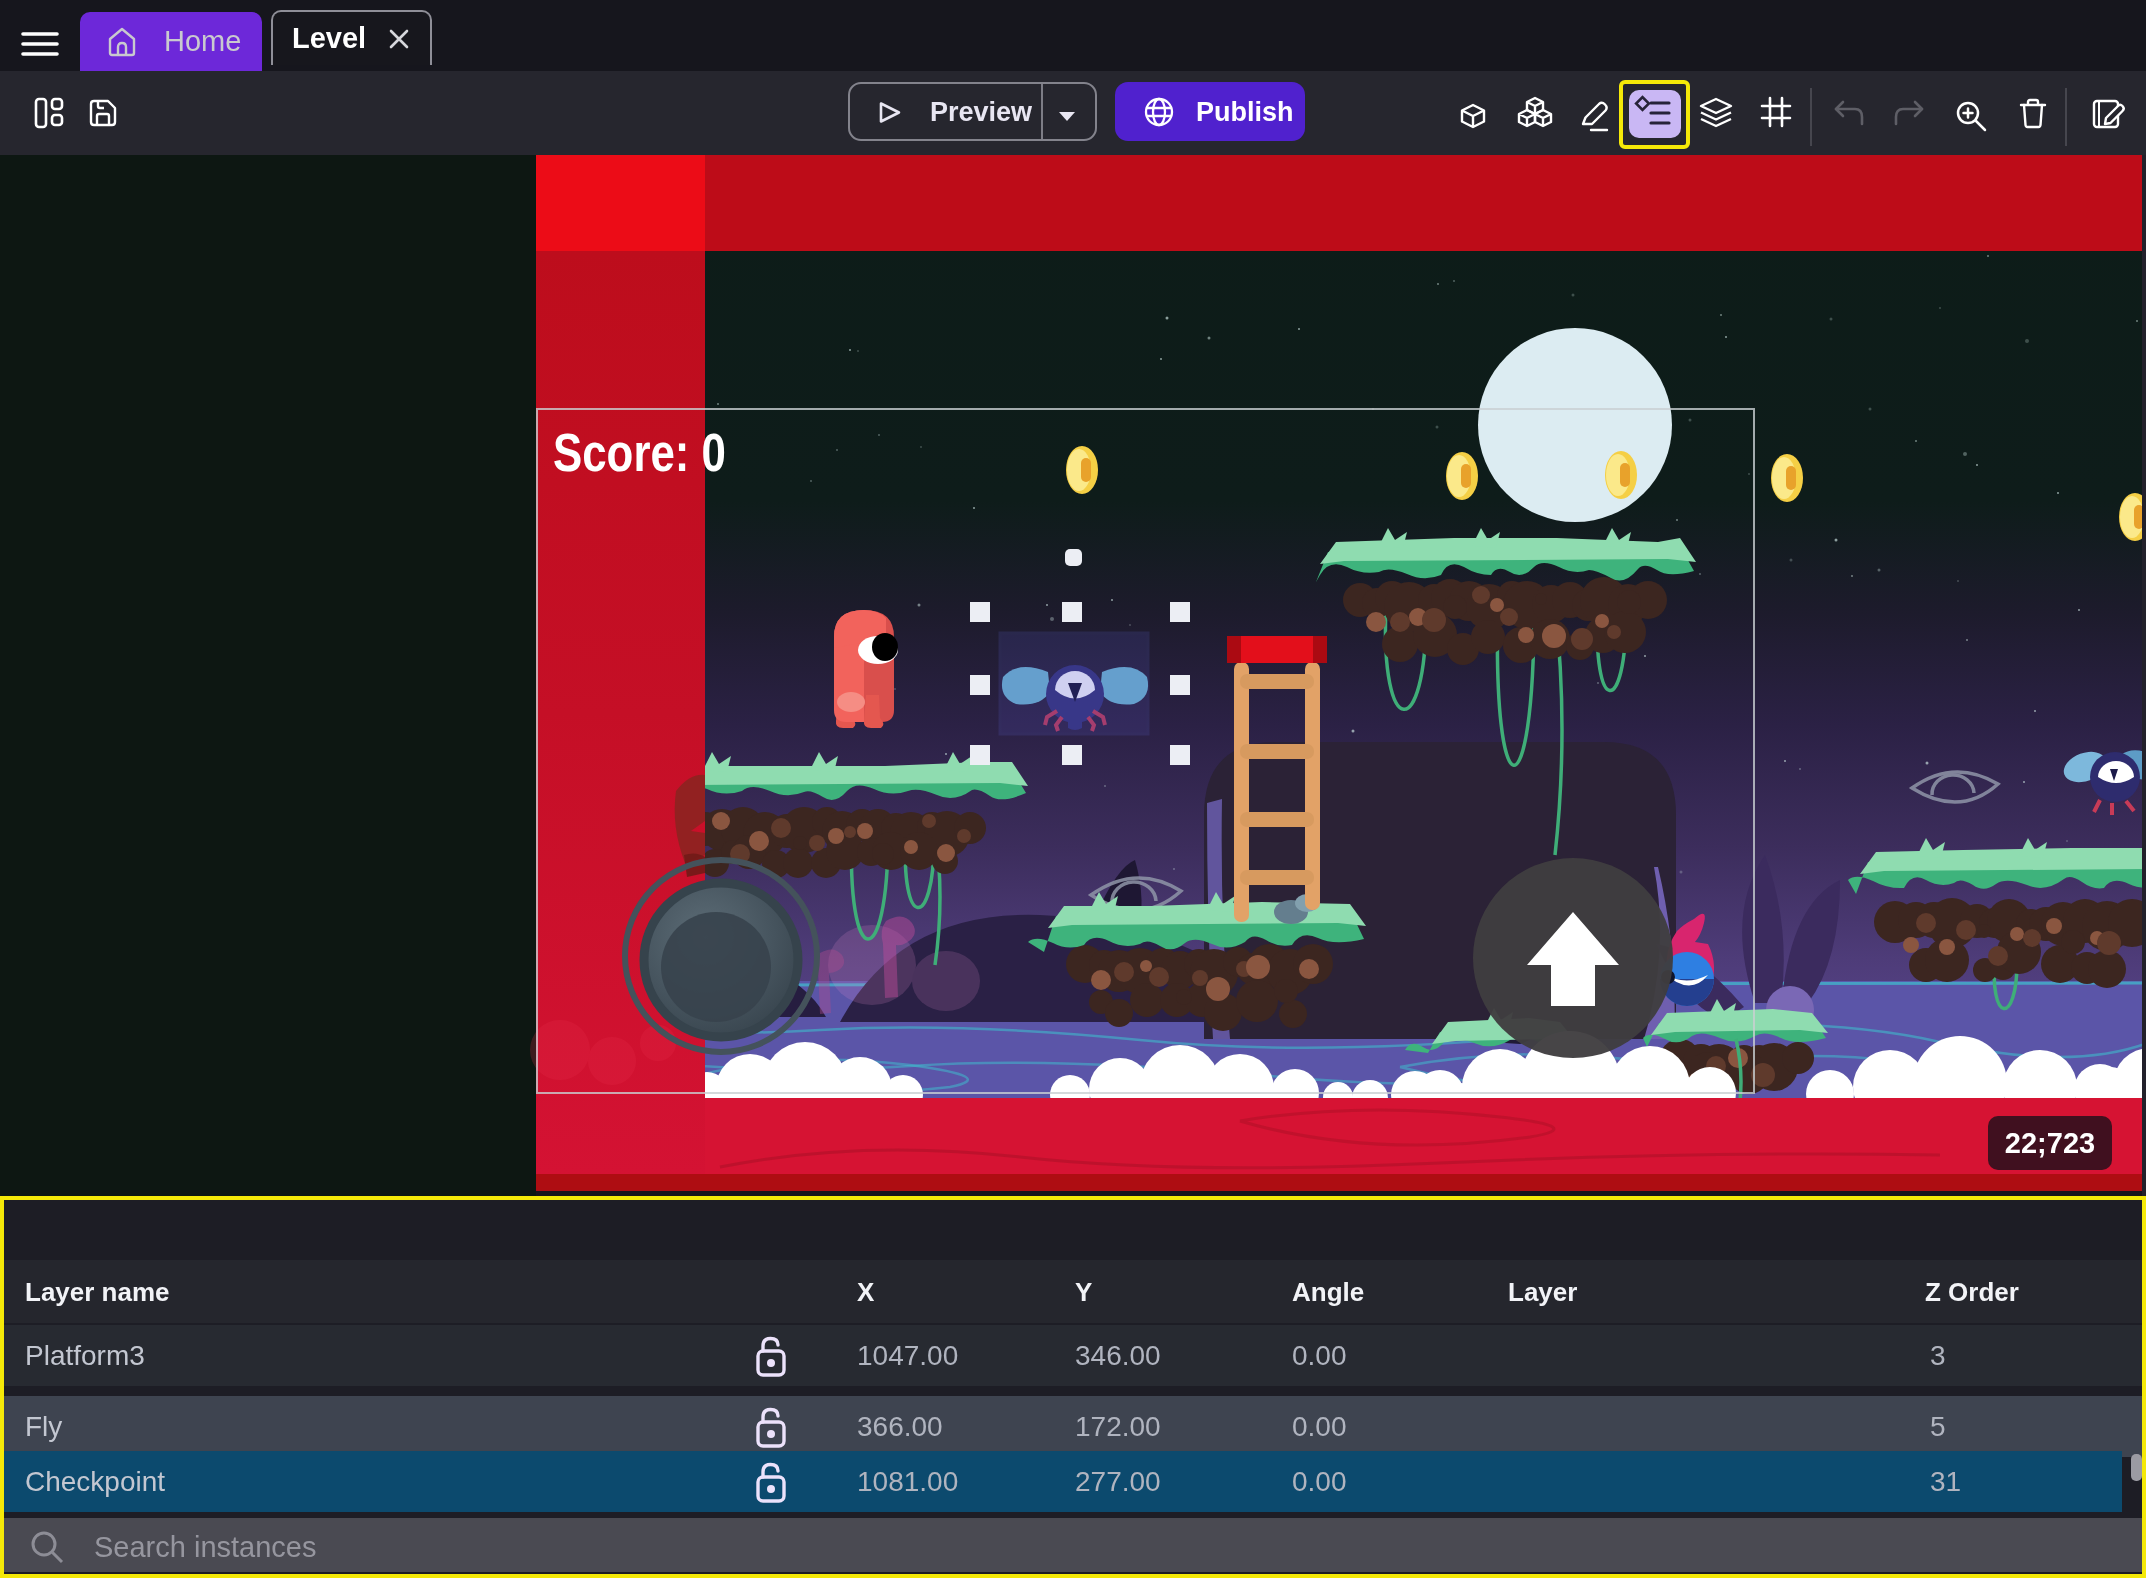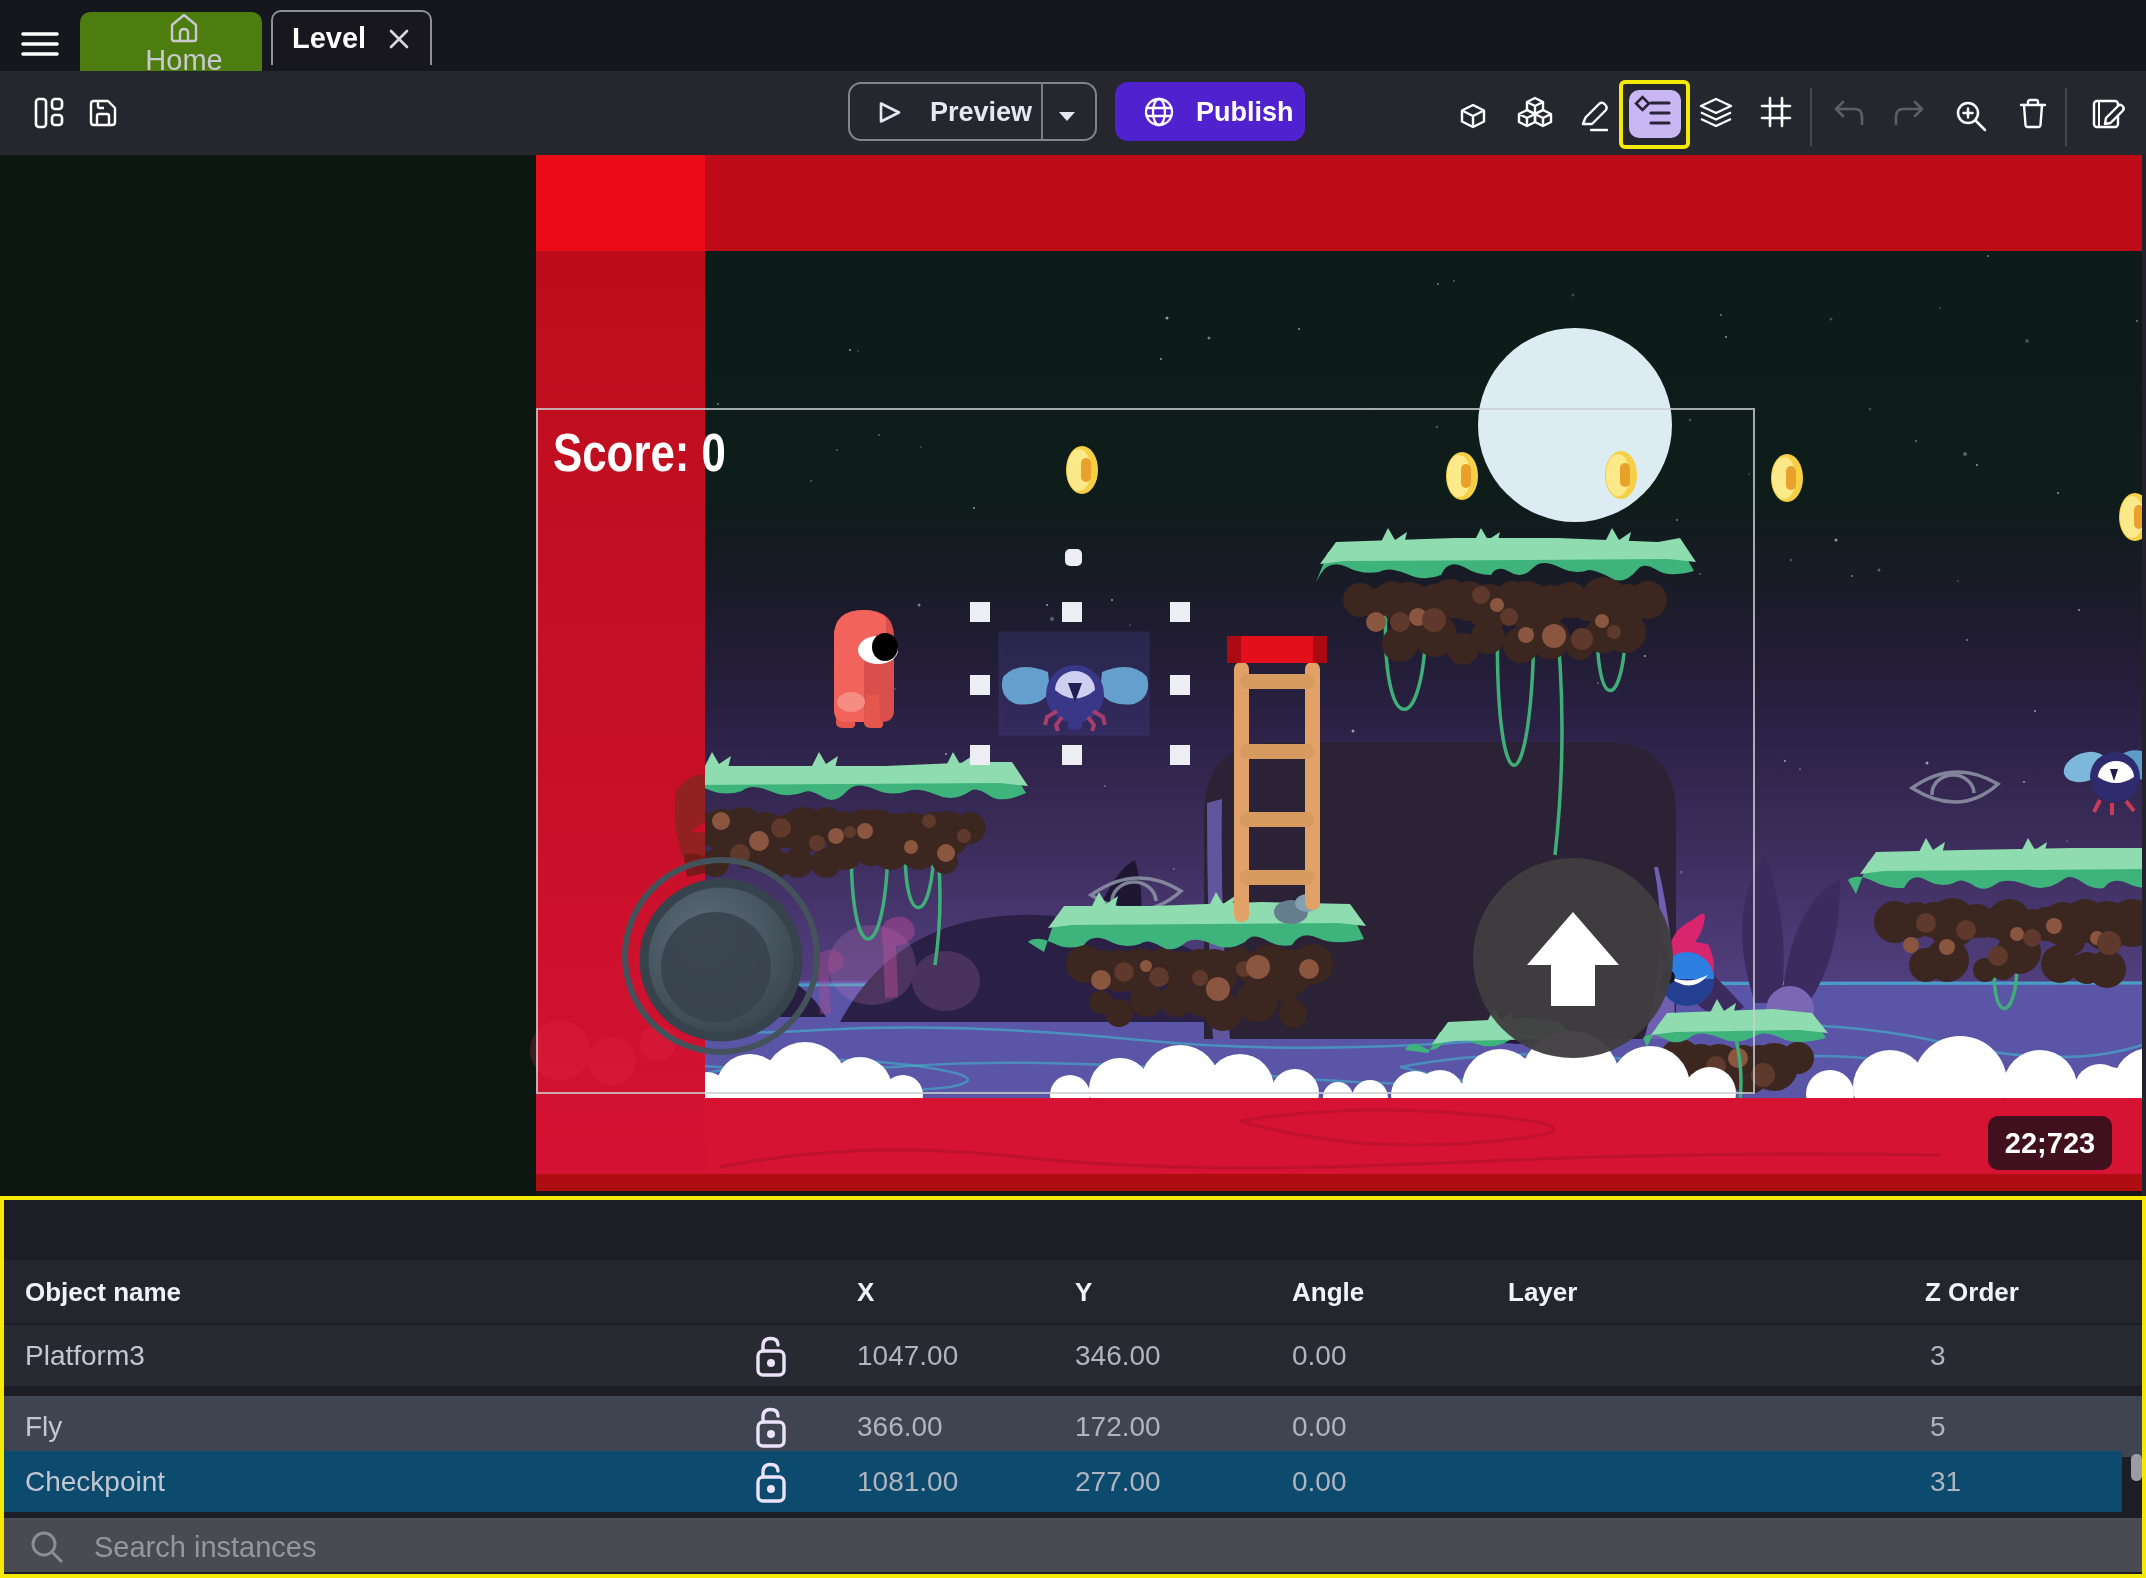--- a/index.html
+++ b/index.html
@@ -12,21 +12,21 @@
 .hdr { position:absolute; font-size:26px; font-weight:bold; color:#f2f3f7; }
 </style></head>
 <body>
 
 <div id="tabbar">
   <div class="abs" style="left:21px;top:31px;"><svg width="38" height="26" viewBox="0 0 38 26" style="" xmlns="http://www.w3.org/2000/svg">
         <g stroke="#ffffff" stroke-width="3.6" stroke-linecap="round">
           <path d="M2 3 L36 3 M2 13 L36 13 M2 23 L36 23"></path>
         </g>
       </svg></div>
-  <div class="tab" style="left:80px;width:182px;background:#4d7c0f;flex-direction:column;">
+  <div class="tab" style="left:80px;width:182px;background:#6d28d9;">
     <span style="margin-left:26px;line-height:0;"><svg width="32" height="32" viewBox="0 0 32 32" style="" xmlns="http://www.w3.org/2000/svg">
           <g fill="none" stroke="#c9c9cf" stroke-width="2.4" stroke-linejoin="round">
             <path d="M4 13 L16 3 L28 13 L28 27 Q28 29 26 29 L6 29 Q4 29 4 27 Z"></path>
             <path d="M12 29 L12 21 Q12 17 16 17 Q20 17 20 21 L20 29"></path>
           </g>
         </svg></span>
     <span style="margin-left:26px;font-size:29px;color:#c9c9cf;">Home</span>
   </div>
   <div class="tab" style="left:271px;width:161px;top:10px;height:55px;background:#17171d;border:2px solid #8f8f98;border-bottom:none;">
     <span style="margin-left:19px;font-size:29px;font-weight:bold;color:#ffffff;">Level</span>
@@ -607,21 +607,21 @@
       <circle cx="716" cy="812" r="55" fill="#37434c" opacity="0.9"></circle>
       <circle cx="1573" cy="803" r="100" fill="#403d40" opacity="0.96"></circle>
       <path d="M 1573 757 L 1619 810 L 1595 810 L 1595 851 L 1551 851 L 1551 810 L 1527 810 Z" fill="#ffffff"></path>
       <rect x="1988" y="961" width="124" height="54" rx="10" fill="#40101f"></rect>
       <text x="2050" y="998" text-anchor="middle" font-family="Liberation Sans, sans-serif" font-size="29" font-weight="bold" fill="#ffffff">22;723</text>
       <rect x="2142" y="0" width="4" height="1041" fill="#23212b"></rect>
     </svg></div>
 
 <div id="panel">
   <div class="abs" style="left:0;top:60px;width:2138px;height:63px;background:#25262d;">
-    <span class="hdr" style="left:21px;top:17px;">Object name</span>
+    <span class="hdr" style="left:21px;top:17px;">Layer name</span>
     <span class="hdr" style="left:853px;top:17px;">X</span>
     <span class="hdr" style="left:1071px;top:17px;">Y</span>
     <span class="hdr" style="left:1288px;top:17px;">Angle</span>
     <span class="hdr" style="left:1504px;top:17px;">Layer</span>
     <span class="hdr" style="left:1921px;top:17px;">Z Order</span>
   </div>
   <div class="abs" style="left:0;top:125px;width:2138px;height:61px;background:#272a31;">
     <span class="cell" style="left:21px;top:15px;color:#c3c7d1;">Platform3</span>
     <span class="abs" style="left:750px;top:11px;"><svg width="34" height="41" viewBox="0 0 34 41" style="" xmlns="http://www.w3.org/2000/svg">
           <g fill="none" stroke="#ece2fb" stroke-width="3.4" stroke-linejoin="round" stroke-linecap="round">

